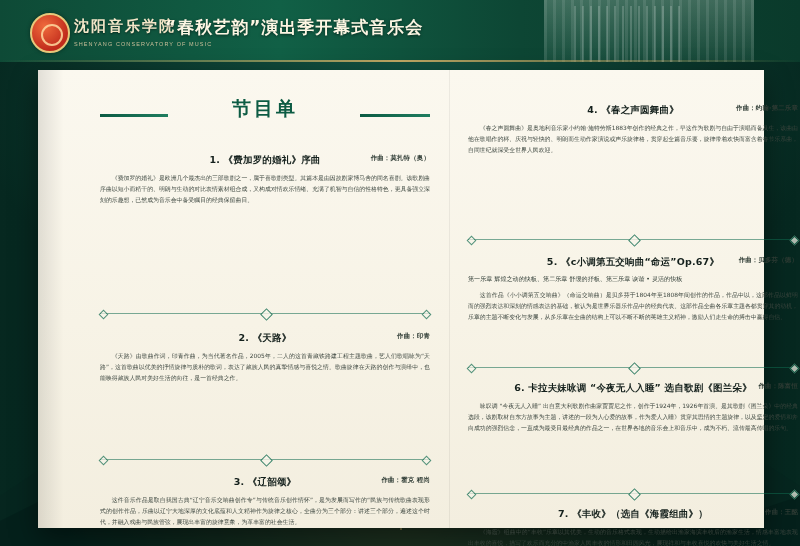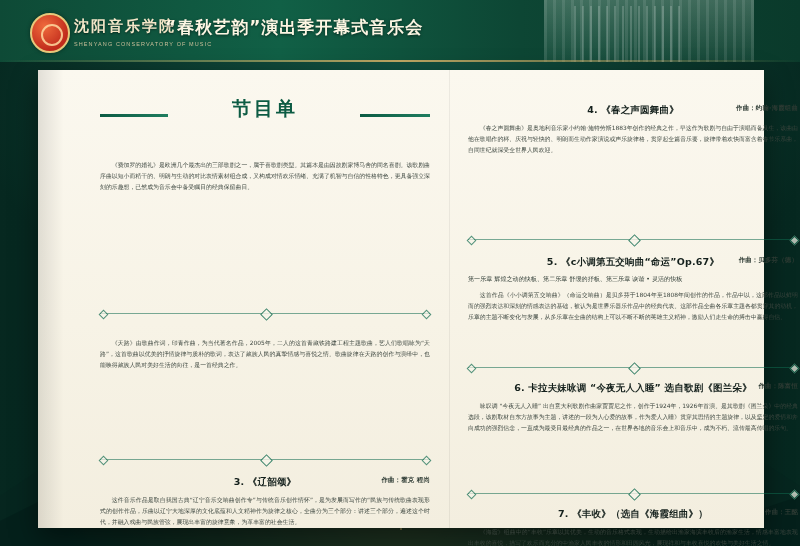--- a/index.html
+++ b/index.html
@@ -149,31 +149,41 @@
   <div class="sheet">
     <div class="fold" style="left:411px;"></div>
 
     <div class="title-rule l"></div>
     <div class="title-rule r"></div>
     <div class="sheet-title">节目单</div>
 
     <div class="col col-l">
 
       <div class="item" style="top:84px;">
+        <div class="item-head">
+          <span>1.</span>
+          <span>《费加罗的婚礼》序曲</span>
+          <span class="credit">作曲：莫扎特（奥）</span>
+        </div>
         <div class="body">《费加罗的婚礼》是欧洲几个最杰出的三部歌剧之一，属于喜歌剧类型。其篇本是由因故剧家博马舍的同名喜剧。该歌剧曲序曲以短小而精干的、明朗与生动的对比表情素材组合成，又构成对情欢乐情绪、充满了机智与自信的性格特色，更具备强立深刻的乐趣想，已然成为音乐会中备受瞩目的经典保留曲目。</div>
       </div>
 
       <div class="divider" style="top:240px;">
         <div class="ln"></div>
           <div class="cap-l"></div>
           <div class="cap-r"></div>
           <div class="dot"></div>
       </div>
 
       <div class="item" style="top:262px;">
+        <div class="item-head">
+          <span>2.</span>
+          <span>《天路》</span>
+          <span class="credit">作曲：印青</span>
+        </div>
         <div class="body">《天路》由歌曲作词，印青作曲，为当代著名作品，2005年，二人的这首青藏铁路建工程主题歌曲，艺人们歌唱咏为“天路”，这首歌曲以优美的抒情旋律与质朴的歌词，表达了藏族人民的真挚情感与喜悦之情。歌曲旋律在天路的创作与演绎中，也能唤得藏族人民对美好生活的向往，是一首经典之作。</div>
       </div>
 
       <div class="divider" style="top:386px;">
         <div class="ln"></div>
           <div class="cap-l"></div>
           <div class="cap-r"></div>
           <div class="dot"></div>
       </div>
 
@@ -186,21 +196,21 @@
         <div class="body">这件音乐作品是取自我国古典“辽宁音乐交响曲创作专”与传统音乐创作情怀”，是为发展而写作的“民族与传统歌曲表现形式的创作作品，乐曲以辽宁大地深厚的文化底蕴和人文精神作为旋律之核心，全曲分为三个部分：讲述三个部分，遍述这个时代，并融入戏曲与民族管弦，展现出丰富的旋律意象，为革丰富的社会生活。</div>
       </div>
     </div>
 
     <div class="col col-r">
 
       <div class="item" style="top:34px;">
         <div class="item-head">
           <span>4.</span>
           <span>《春之声圆舞曲》</span>
-          <span class="credit">作曲：约翰·海霞组曲</span>
+          <span class="credit">作曲：约翰·第二乐章</span>
         </div>
         <div class="body">《春之声圆舞曲》是奥地利音乐家小约翰·施特劳斯1883年创作的经典之作，早这作为歌剧与自由于演唱而备及生，该曲由他在歌唱作的杯、庆祝与轻快的、明朗而生动作家演说或声乐旋律格，贯穿起全篇音乐要，旋律带着欢快而富含着春节乐系曲，自同世纪就深受全世界人民欢迎。</div>
       </div>
 
       <div class="divider" style="top:166px;">
         <div class="ln"></div>
           <div class="cap-l"></div>
           <div class="cap-r"></div>
           <div class="dot"></div>
       </div>

